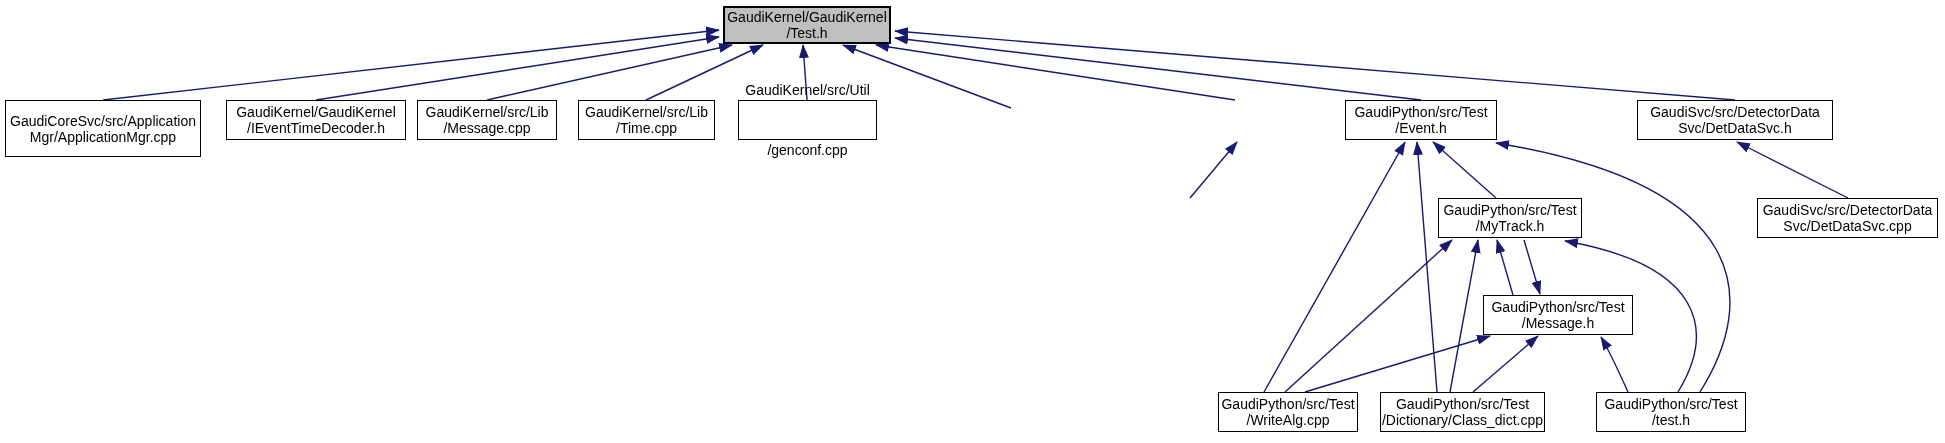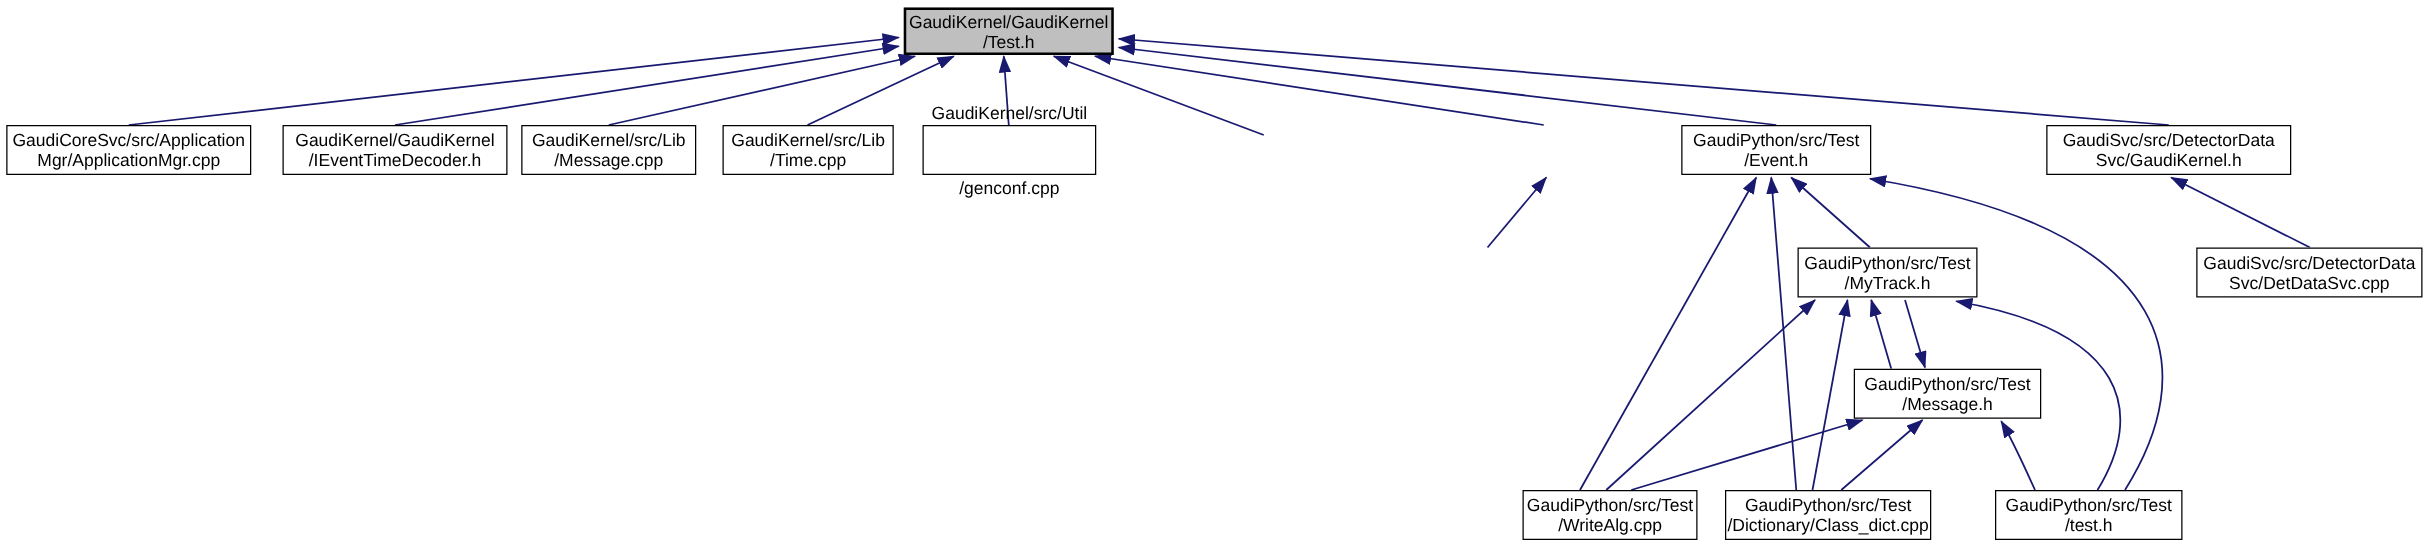--- a/index.html
+++ b/index.html
@@ -76,21 +76,21 @@
     <path d="M1305,392 L1490,336" marker-end="url(#arrow)"></path>
     <path d="M1473,392 L1538,336" marker-end="url(#arrow)"></path>
     <path d="M1628,392 C1618,370 1610,352 1601,337" marker-end="url(#arrow)"></path>
   </svg>
 
   <div class="node highlight" style="left:723px; top:6px; width:168px; height:38px;">
     <span>GaudiKernel/GaudiKernel</span>
     <span>/Test.h</span>
   </div>
 
-  <div class="node" style="left:5px; top:100px; width:196px; height:40px;">
+  <div class="node" style="left:5px; top:100px; width:196px; height:57px;">
     <span>GaudiCoreSvc/src/Application</span>
     <span>Mgr/ApplicationMgr.cpp</span>
   </div>
 
   <div class="node" style="left:226px; top:100px; width:180px; height:40px;">
     <span>GaudiKernel/GaudiKernel</span>
     <span>/IEventTimeDecoder.h</span>
   </div>
 
   <div class="node" style="left:417px; top:100px; width:140px; height:40px;">
@@ -110,21 +110,21 @@
 
 
 
   <div class="node" style="left:1345px; top:100px; width:152px; height:40px;">
     <span>GaudiPython/src/Test</span>
     <span>/Event.h</span>
   </div>
 
   <div class="node" style="left:1637px; top:100px; width:196px; height:40px;">
     <span>GaudiSvc/src/DetectorData</span>
-    <span>Svc/GaudiKernel.h</span>
+    <span>Svc/DetDataSvc.h</span>
   </div>
 
 
   <div class="node" style="left:1438px; top:198px; width:144px; height:40px;">
     <span>GaudiPython/src/Test</span>
     <span>/MyTrack.h</span>
   </div>
 
   <div class="node" style="left:1757px; top:198px; width:181px; height:40px;">
     <span>GaudiSvc/src/DetectorData</span>

